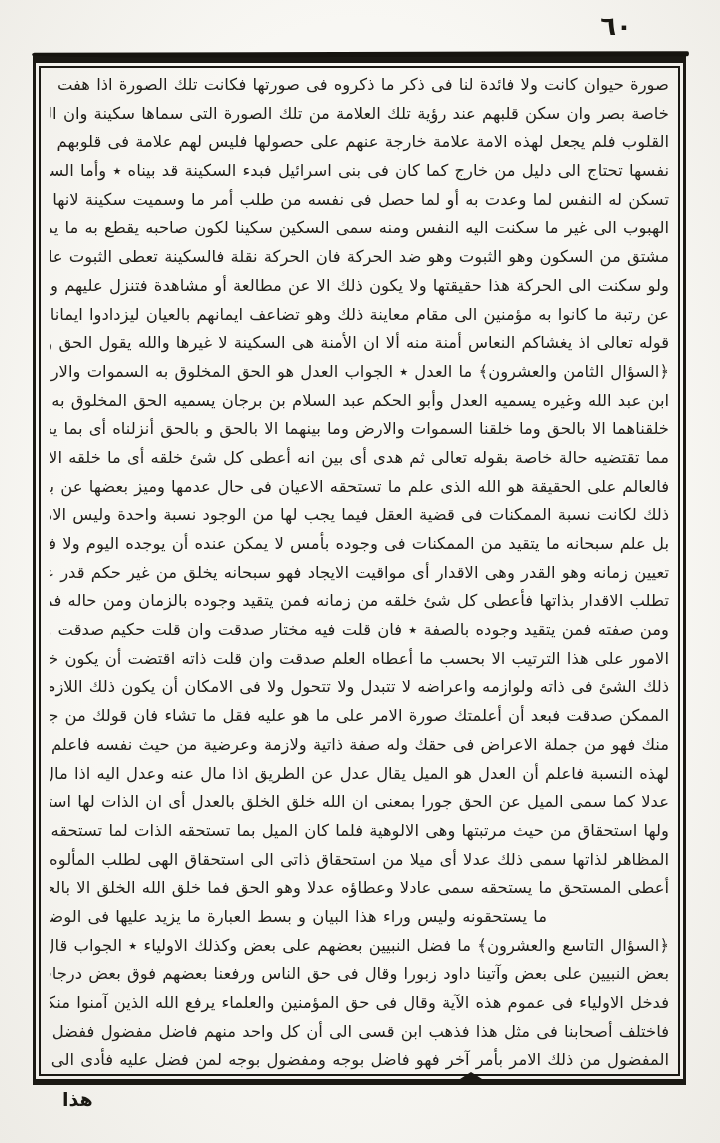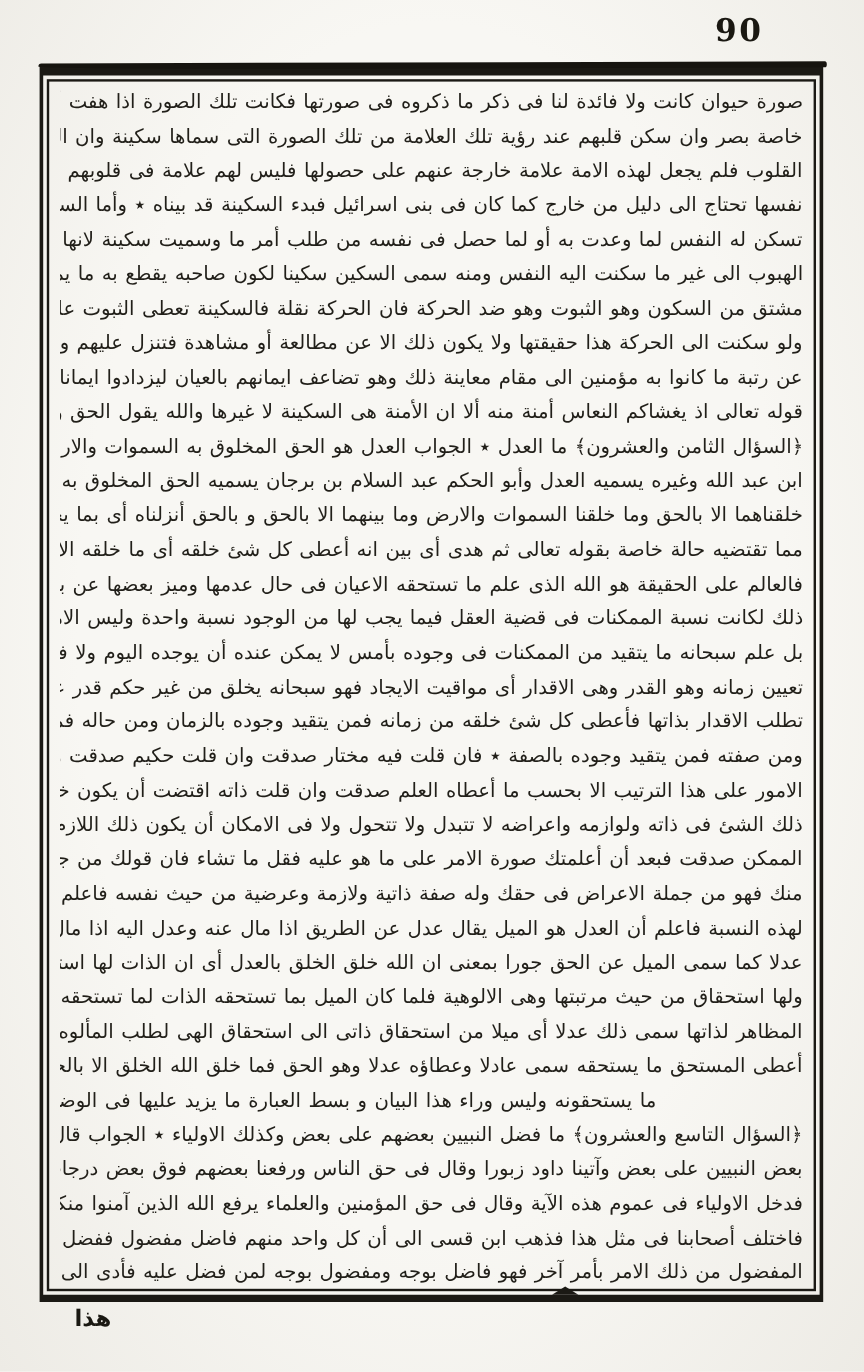--- a/index.html
+++ b/index.html
@@ -87,21 +87,21 @@
     font-size: 19px;
     font-weight: bold;
     color: #1a1812;
   }
 </style>
 </head>
 <body>
 
 <div class="page">
 
-  <div class="page-number">90</div>
+  <div class="page-number">٦٠</div>
 
   <div class="frame-outer">
     <div class="frame-inner">
       <div class="text-block" id="text-block">
           <div class="line">صورة حيوان كانت ولا فائدة لنا فى ذكر ما ذكروه فى صورتها فكانت تلك الصورة اذا هفت أو ظهرت منها حركة</div>
           <div class="line">خاصة بصر وان سكن قلبهم عند رؤية تلك العلامة من تلك الصورة التى سماها سكينة وان السكينة المعلومة انما محلها</div>
           <div class="line">القلوب فلم يجعل لهذه الامة علامة خارجة عنهم على حصولها فليس لهم علامة فى قلوبهم سوى حصولها فهى الدليل على</div>
           <div class="line">نفسها تحتاج الى دليل من خارج كما كان فى بنى اسرائيل فبدء السكينة قد بيناه ٭ وأما السكينة فهى الامر الذى</div>
           <div class="line">تسكن له النفس لما وعدت به أو لما حصل فى نفسه من طلب أمر ما وسميت سكينة لانها اذا حصلت قطعت عنه وجود</div>
           <div class="line">الهبوب الى غير ما سكنت اليه النفس ومنه سمى السكين سكينا لكون صاحبه يقطع به ما يمكن قطعه به وهذا اللفظ</div>

